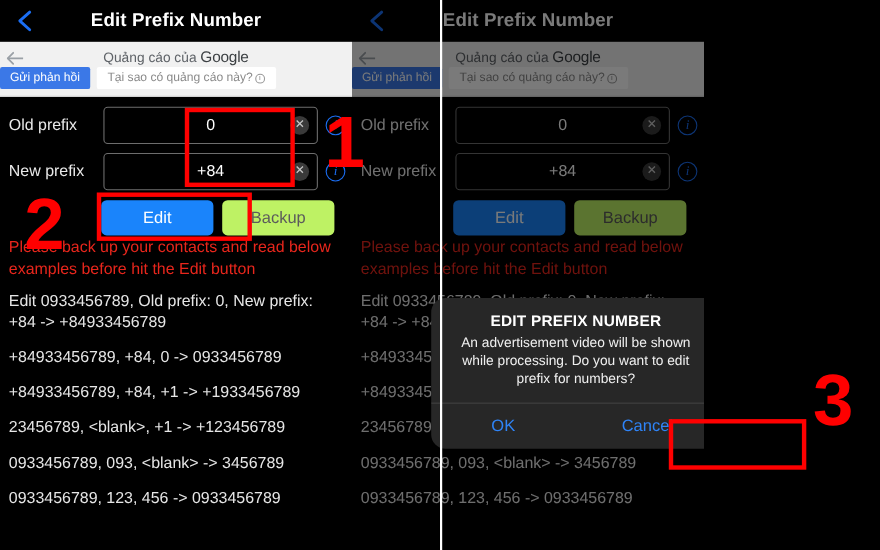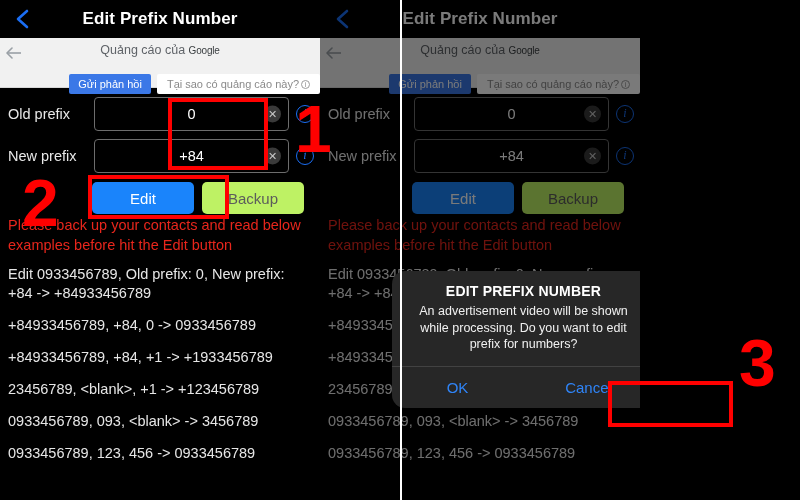--- a/index.html
+++ b/index.html
@@ -62,30 +62,30 @@
     left: 6px; top: 8px;
     width: 16px; height: 14px;
   }
   .ad-title {
     text-align: center;
     padding-top: 5px;
     font-size: 12.5px;
     color: #5f6368;
   }
   .ad-title .g-logo {
-    font-size: 10px;
+    font-size: 14px;
     color: #3c4043;
     font-weight: 500;
     letter-spacing: -.2px;
   }
   .ad-btnrow {
     display: flex;
-    justify-content: flex-end;
+    justify-content: flex-start;
     gap: 6px;
-    margin-top: 17px;
+    margin-top: 2px;
   }
   .ad-feedback {
     background: #3b78e7;
     color: #fff;
     font-size: 11px;
     padding: 4px 9px;
     border-radius: 2px;
     white-space: nowrap;
   }
   .ad-why {

